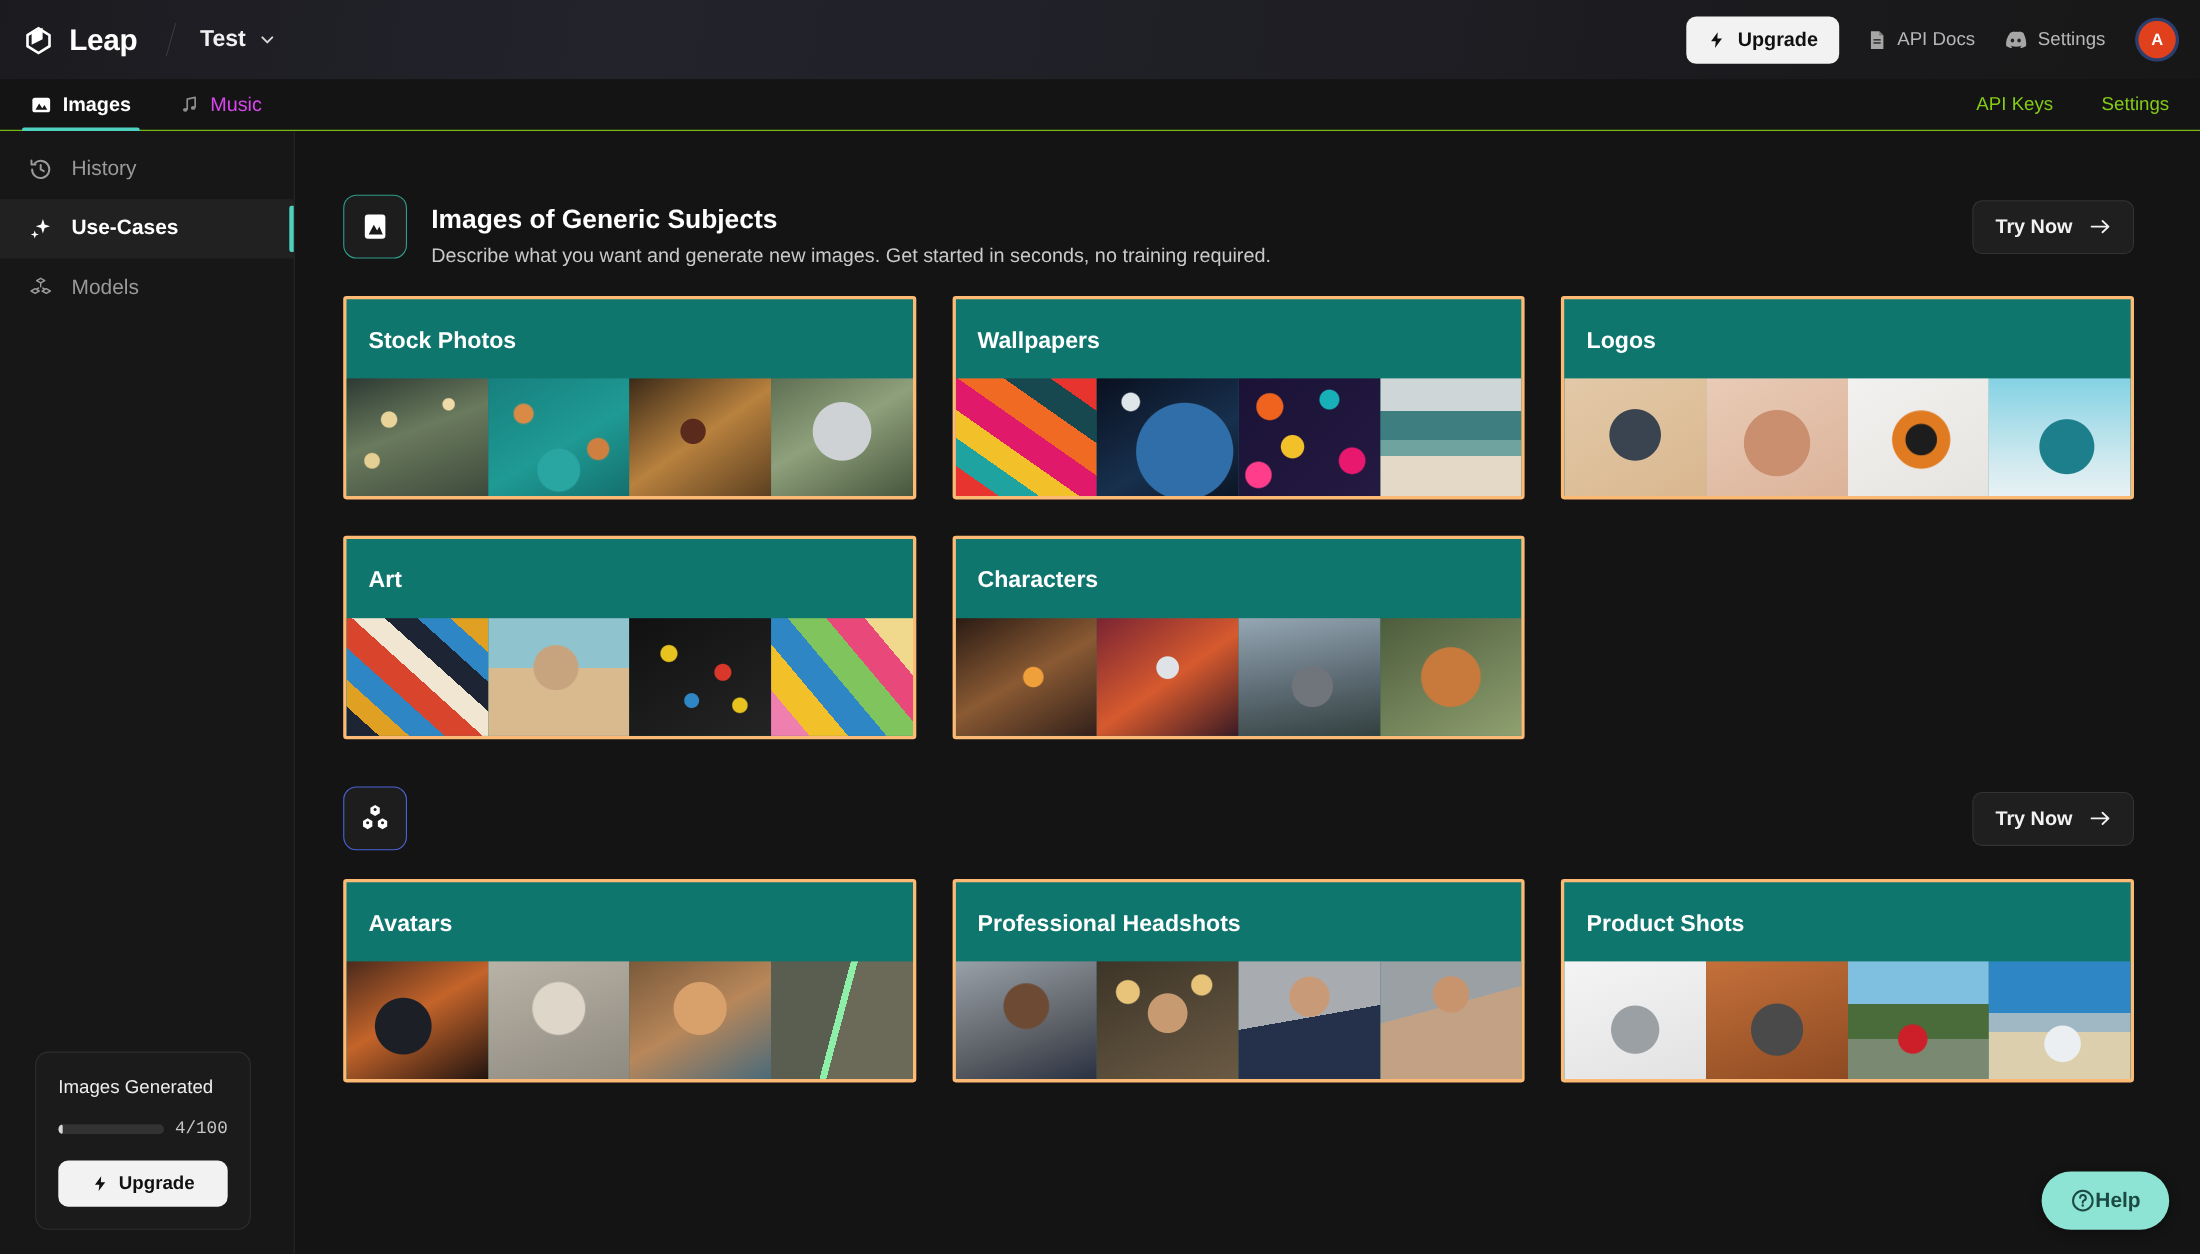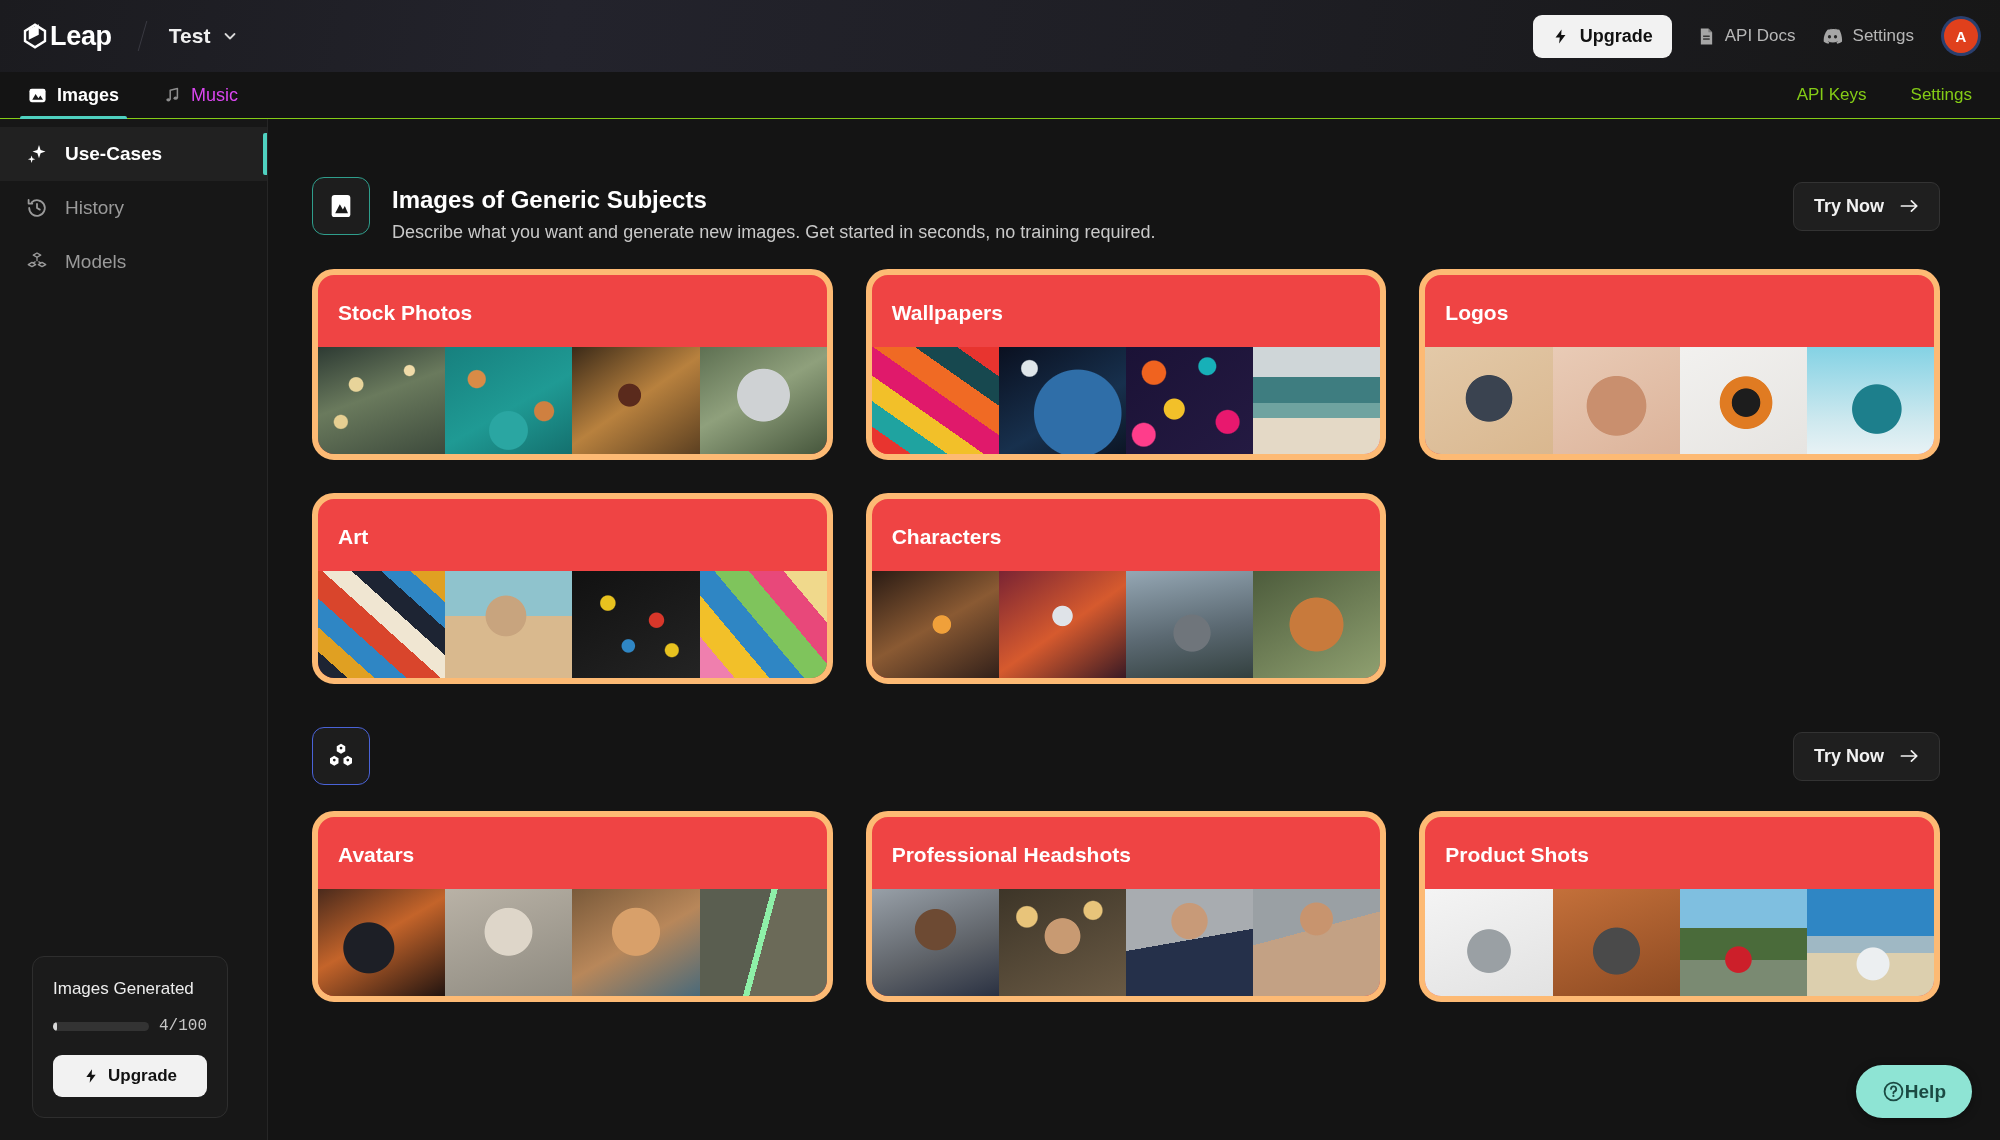--- a/index.html
+++ b/index.html
@@ -11,21 +11,21 @@
     -webkit-font-smoothing:antialiased;
   }
   .app{ position:relative; width:2000px; height:1140px; overflow:hidden; }
 
   
   .topbar{
     position:absolute; left:0; top:0; width:2000px; height:72px;
     background:linear-gradient(100deg,#1b1b1f 0%,#23232c 28%,#1e1e24 62%,#171717 100%);
     display:flex; align-items:center; z-index:30;
   }
-  .brand{ display:flex; align-items:flex-start; padding-left:20px; }
+  .brand{ display:flex; align-items:flex-end; gap:13px; padding-left:20px; }
   .brand-logo{ width:30px; height:30px; display:block; }
   .brand-name{ font-size:27px; font-weight:700; color:#fff; letter-spacing:-.3px; }
   .brand-sep{ width:1px; height:30px; background:#3a3a42; transform:skewX(-16deg); margin:0 26px 0 30px; }
   .workspace{ display:flex; align-items:center; gap:12px; cursor:pointer; }
   .workspace-name{ font-size:21px; font-weight:600; color:#f0f0f0; }
   .chev{ width:16px; height:16px; display:block; }
 
   .top-right{ margin-left:auto; display:flex; align-items:center; gap:26px; padding-right:22px; }
   .btn-upgrade{
     display:flex; align-items:center; gap:11px;
@@ -118,21 +118,21 @@
   .sec-desc{ font-size:18px; color:#c9c9c9; font-weight:400; }
   .try-btn{
     margin-left:auto; display:flex; align-items:center; gap:16px;
     background:#1f1f1f; border:1px solid #333333; border-radius:9px;
     color:#f2f2f2; font-size:18px; font-weight:600; padding:13px 20px;
     cursor:pointer; font-family:inherit; white-space:nowrap;
   }
 
   .grid{ display:grid; grid-template-columns:repeat(3,1fr); gap:33px; margin-bottom:33px; }
   .card{
-    background:#ef4444; border:6px solid #fdba74; border-radius:22px;
+    background:#0f766e; border:3px solid #fdba74; border-radius:3px;
     overflow:hidden; cursor:pointer;
   }
   .card-title{ font-size:21px; font-weight:700; color:#ffffff; padding:26px 20px 22px 20px; }
   .card-strip{ display:flex; height:107px; width:100%; }
   .thumb{ flex:1 1 25%; height:100%; position:relative; overflow:hidden; }
 
   
   .help-fab{
     position:absolute; right:28px; bottom:22px; z-index:60;
     display:flex; align-items:center; gap:0;
@@ -216,35 +216,35 @@
     </div>
     <div class="subnav-right">
       <span class="subnav-link">API Keys</span>
       <span class="subnav-link">Settings</span>
     </div>
   </div>
 
   <div class="sidebar">
     <div class="side-items">
 
-      <div class="side-item active">
-        <svg width="22" height="22" viewBox="0 0 22 22">
-          <path d="M13 2 L14.6 7 L19.5 8.6 L14.6 10.2 L13 15.2 L11.4 10.2 L6.5 8.6 L11.4 7 Z" fill="#ffffff"></path>
-          <path d="M5.6 12.5 L6.5 15.3 L9.3 16.2 L6.5 17.1 L5.6 19.9 L4.7 17.1 L1.9 16.2 L4.7 15.3 Z" fill="#ffffff"></path>
-        </svg>
-        <span>Use-Cases</span>
-      </div>
-
       <div class="side-item">
         <svg width="22" height="22" viewBox="0 0 22 22" fill="none">
           <path d="M3.2 11a7.8 7.8 0 1 0 2.5-5.7" stroke="#9a9a9a" stroke-width="1.8" stroke-linecap="round"></path>
           <path d="M2.6 2.9 V6.6 H6.3" stroke="#9a9a9a" stroke-width="1.8" stroke-linecap="round" stroke-linejoin="round"></path>
           <path d="M11 7 V11 L13.8 12.6" stroke="#9a9a9a" stroke-width="1.8" stroke-linecap="round" stroke-linejoin="round"></path>
         </svg>
         <span>History</span>
+      </div>
+
+      <div class="side-item active">
+        <svg width="22" height="22" viewBox="0 0 22 22">
+          <path d="M13 2 L14.6 7 L19.5 8.6 L14.6 10.2 L13 15.2 L11.4 10.2 L6.5 8.6 L11.4 7 Z" fill="#ffffff"></path>
+          <path d="M5.6 12.5 L6.5 15.3 L9.3 16.2 L6.5 17.1 L5.6 19.9 L4.7 17.1 L1.9 16.2 L4.7 15.3 Z" fill="#ffffff"></path>
+        </svg>
+        <span>Use-Cases</span>
       </div>
 
       <div class="side-item">
         <svg width="22" height="22" viewBox="0 0 24 24" fill="none">
           <path d="M12 2.2 L16 4.5 L12 6.8 L8 4.5 Z" stroke="#9a9a9a" stroke-width="1.5" stroke-linejoin="round"></path>
           <path d="M6.5 12.5 L10.5 14.8 L6.5 17.1 L2.5 14.8 Z" stroke="#9a9a9a" stroke-width="1.5" stroke-linejoin="round"></path>
           <path d="M17.5 12.5 L21.5 14.8 L17.5 17.1 L13.5 14.8 Z" stroke="#9a9a9a" stroke-width="1.5" stroke-linejoin="round"></path>
           <path d="M12 6.8 V10.5 M10 11.8 L8 12.8 M14 11.8 L16 12.8" stroke="#9a9a9a" stroke-width="1.4" stroke-linecap="round"></path>
         </svg>
         <span>Models</span>

